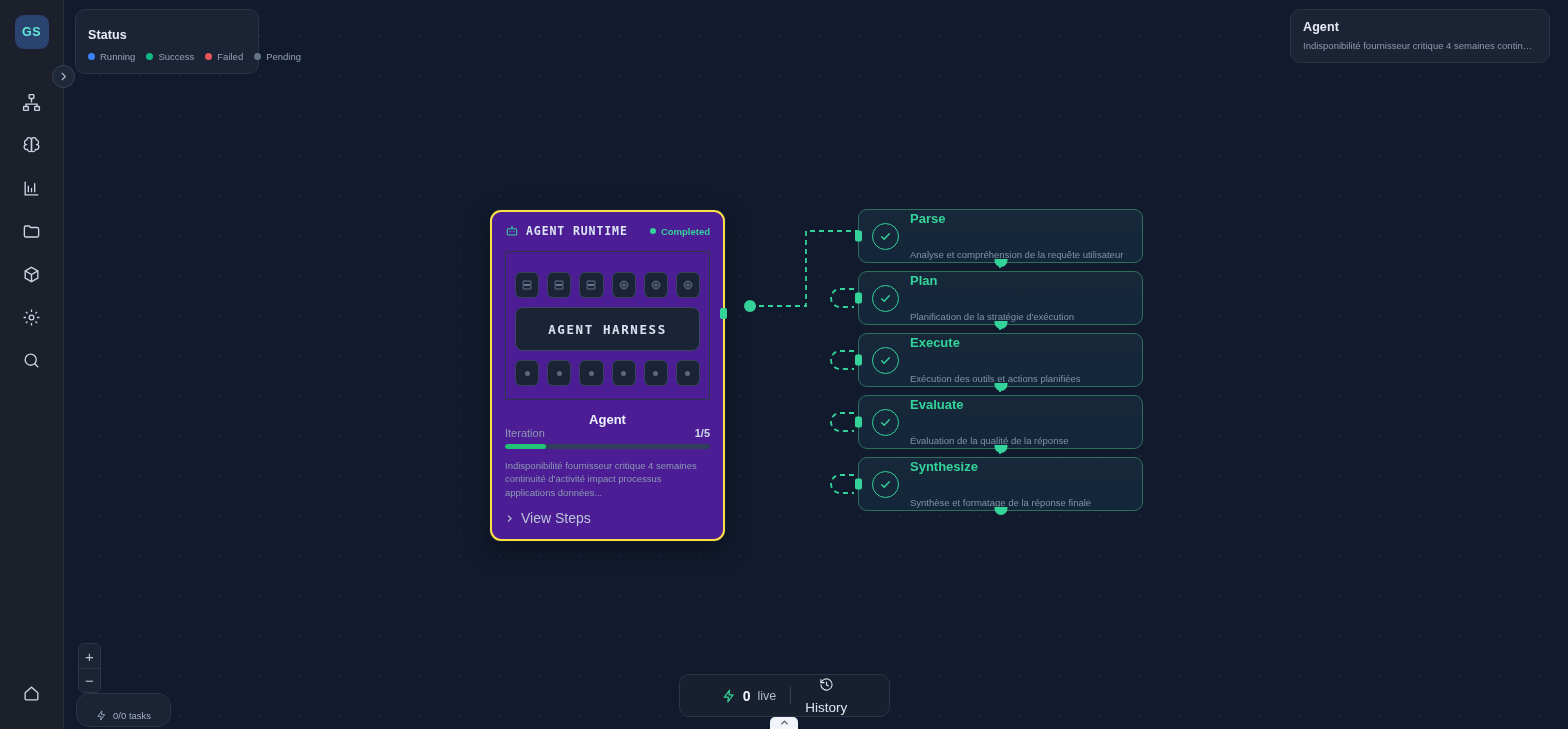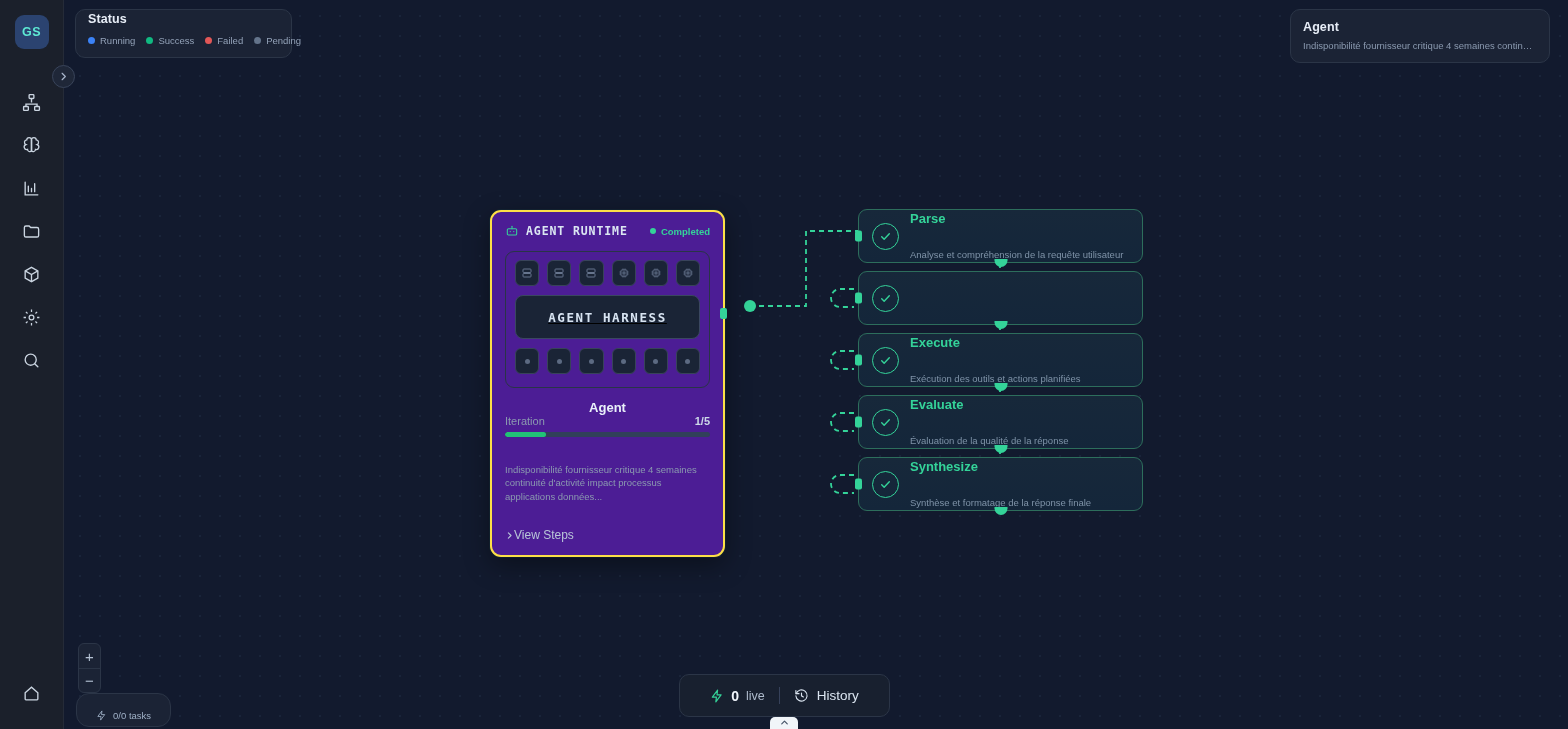--- a/index.html
+++ b/index.html
@@ -52,21 +52,21 @@
   }
 
   
   .panel {
     position: absolute;
     background: #1b2335;
     border: 1px solid #2b3547;
     border-radius: 10px;
     z-index: 30;
   }
-  .status-panel { left: 75px; top: 9px; width: 217px; padding: 2px 12px 11px; }
+  .status-panel { left: 75px; top: 9px; width: 184px; padding: 18px 12px 11px; }
   .panel-title { font-size: 12.5px; font-weight: 700; color: #e7edf7; letter-spacing: .1px; }
   .legend { display: flex; align-items: center; gap: 11px; margin-top: 9px; }
   .legend-item { display: flex; align-items: center; gap: 5px; }
   .legend-dot { width: 7px; height: 7px; border-radius: 50%; flex: none; }
   .legend-label { font-size: 9.5px; color: #93a2b8; }
 
   .agent-panel { right: 18px; top: 9px; width: 260px; padding: 10px 12px 11px; }
   .agent-panel .sub {
     font-size: 9.5px; color: #8b9ab0; margin-top: 6px;
     white-space: nowrap; overflow: hidden; text-overflow: ellipsis;
@@ -88,24 +88,23 @@
     font-family: "DejaVu Sans Mono", monospace;
     font-size: 11.5px; font-weight: 700; color: #dbe6f2; letter-spacing: .9px;
   }
   .rt-status { display: flex; align-items: center; gap: 5px; }
   .rt-status-dot { width: 6px; height: 6px; border-radius: 50%; background: #34d399; }
   .rt-status-text { font-size: 9.5px; color: #34d399; font-weight: 600; }
 
   .rt-board {
     margin-top: 13px;
     border: 1px solid #2a3447;
-    border-radius: 9px;
-    padding: 8px 9px 13px;
+    border-radius: 1px;
+    padding: 20px 9px 13px;
     background: #16203200;
-    text-decoration: underline;
   }
   .chip-row { display: flex; justify-content: center; gap: 8px; }
   .chip {
     width: 26px; height: 26px; border-radius: 6px;
     border: 1px solid #38435a; background: #1a2436;
     display: flex; align-items: center; justify-content: center;
     color: #6b7a93;
   }
   .harness {
     margin: 9px 0; height: 44px;
@@ -128,25 +127,25 @@
   }
   .rt-iter {
     display: flex; justify-content: space-between; align-items: baseline;
     font-size: 11px;
   }
   .rt-iter-label { color: #8b9ab0; }
   .rt-iter-val { color: #cdd9e8; font-weight: 700; }
   .bar { margin-top: 5px; height: 5px; border-radius: 3px; background: #31405a; overflow: hidden; }
   .bar > span { display: block; height: 100%; border-radius: 3px; background: #22c277; }
   .rt-desc {
-    margin-top: 26px; font-size: 9.5px; line-height: 1.42; color: #8b9ab0;
+    margin-top: 10px; font-size: 9.5px; line-height: 1.42; color: #8b9ab0;
   }
   .rt-steps {
-    margin-top: 25px; display: flex; align-items: center; 
-    font-size: 12px; color: #b9c6d8; cursor: pointer;
+    margin-top: 11px; display: flex; align-items: center; gap: 7px;
+    font-size: 14px; color: #b9c6d8; cursor: pointer;
   }
 
   
   .step {
     position: absolute; left: 858px; width: 285px; height: 54px;
     background: linear-gradient(180deg,#17283a 0%,#14263a 100%);
     border: 1px solid #2d6e5c; border-radius: 9px;
     display: flex; align-items: center; gap: 11px;
     padding: 0 13px;
     z-index: 20;
@@ -197,21 +196,21 @@
     position: absolute; left: 679px; top: 674px; width: 211px; height: 43px;
     background: #18202f; border: 1px solid #2b3547; border-radius: 10px;
     display: flex; align-items: center; justify-content: center; gap: 0; z-index: 30;
   }
   .tb-live { display: flex; align-items: center; gap: 7px; padding: 0 14px; }
   .tb-live b { font-size: 14px; color: #f1f6fc; }
   .tb-live span { font-size: 12.5px; color: #aebbcd; }
   .tb-sep { width: 1px; height: 17px; background: #36415a; }
   .tb-hist {
     display: flex; align-items: center; gap: 8px; padding: 0 14px;
-    font-size: 13.5px; color: #dbe5f1; cursor: pointer;
+    font-size: 13.5px; color: #dbe5f1; cursor: pointer; flex-direction: column;
   }
   .tb-tab {
     position: absolute; left: 770px; top: 717px; width: 28px; height: 15px;
     background: #f1f5f9; border-radius: 5px 5px 0 0;
     display: flex; align-items: flex-start; justify-content: center;
     color: #475569; z-index: 31; cursor: pointer;
   }
 </style>
 </head>
 <body>
@@ -440,20 +439,24 @@
   </div>
 
   <div class="step" style="top:271px">
     <span class="handle-l"></span>
     <span class="handle-b"></span>
     <div class="step-check">
       <svg width="13" height="13" viewBox="0 0 24 24" fill="none" stroke="currentColor" stroke-width="2.6">
           <path d="M5 12.5l4.5 4.5L19 7" stroke-linecap="round" stroke-linejoin="round"></path>
         </svg>
     </div>
+    <div>
+      <div class="step-title">Plan</div>
+      <div class="step-sub">Planification de la stratégie d'exécution</div>
+    </div>
   </div>
 
   <div class="step" style="top:333px">
     <span class="handle-l"></span>
     <span class="handle-b"></span>
     <div class="step-check">
       <svg width="13" height="13" viewBox="0 0 24 24" fill="none" stroke="currentColor" stroke-width="2.6">
           <path d="M5 12.5l4.5 4.5L19 7" stroke-linecap="round" stroke-linejoin="round"></path>
         </svg>
     </div>

